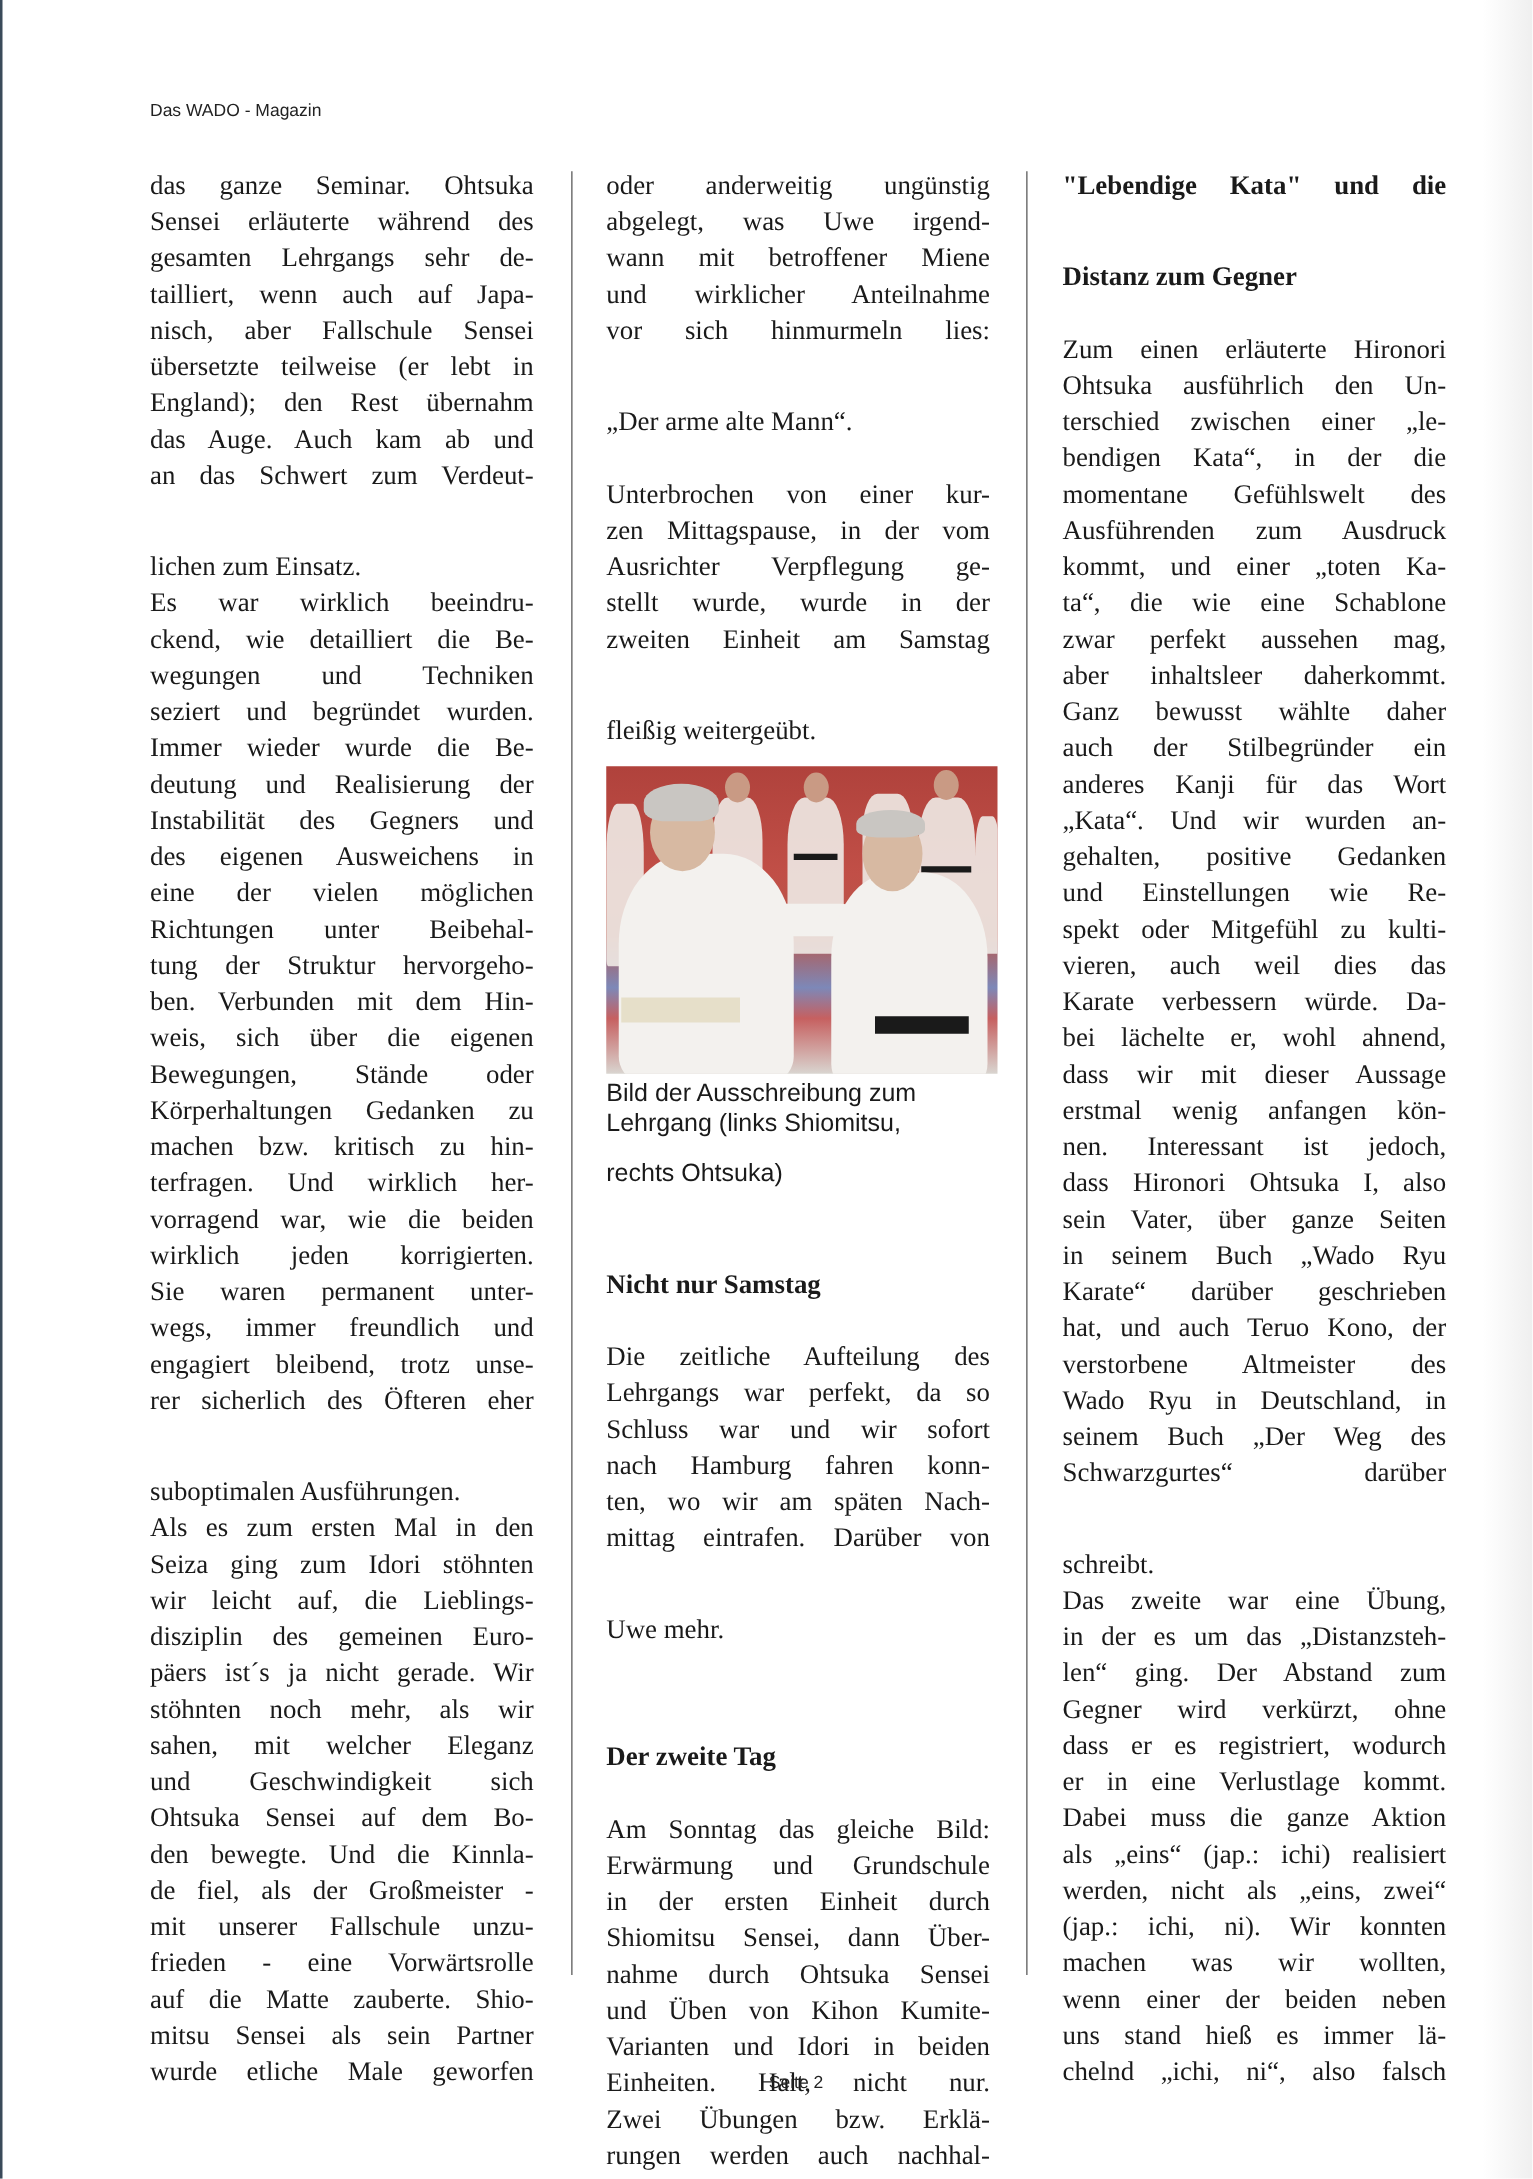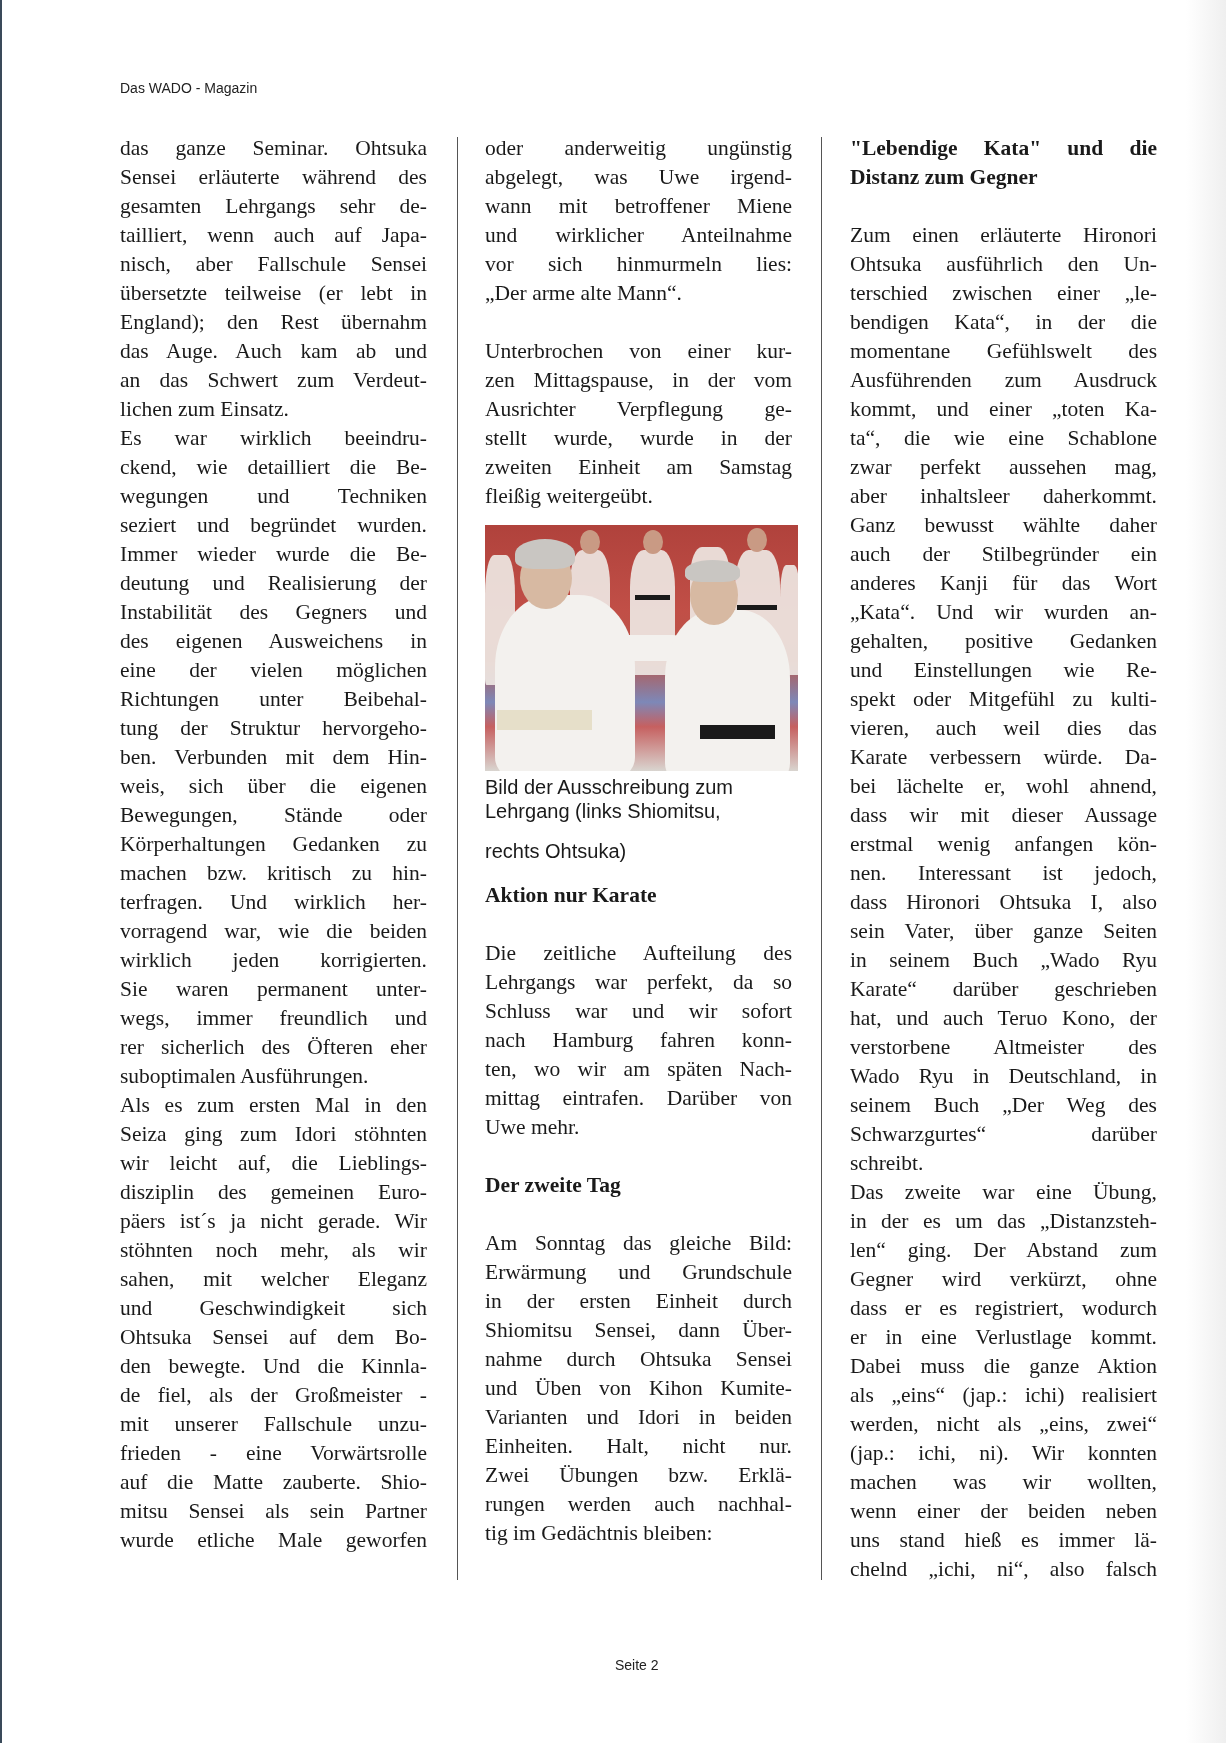--- a/index.html
+++ b/index.html
@@ -18,21 +18,21 @@
     font-family: "Liberation Sans", "DejaVu Sans", sans-serif; font-size: 14px; color: #222; }
   .col { position: absolute; top: 134px; width: 307px; }
   .col1 { left: 120px; }
   .col2 { left: 485px; }
   .col3 { left: 850px; }
   .divider { position: absolute; top: 137px; width: 1px; height: 1443px; background: #555; }
   .div1 { left: 457px; }
   .div2 { left: 821px; }
   .line { display: block; font-size: 21.5px; line-height: 29px; height: 29px;
     text-align: justify; text-align-last: justify; white-space: nowrap; }
-  .line.last { text-align-last: left; }
+  .line.last { text-align-last: left; margin-top: 44px; }
   .blank { height: 29px; }
   .heading { font-weight: bold; }
   .photo { display: block; width: 313px; height: 246px; margin: 14px 0 0 0; position: relative; overflow: hidden;
     background: linear-gradient(180deg, #b0423c 0%, #c14f47 35%, #b9564a 55%, #7d88b8 72%, #c66060 82%, #d9d5d0 100%); }
   .photo .fig { position: absolute; background: #f3f1ee; border-radius: 40% 40% 10% 10%; }
   .photo .head { position: absolute; border-radius: 50%; background: #d7b9a2; }
   .photo .hair { position: absolute; border-radius: 50% 50% 30% 30%; background: #c9c6c2; }
   .photo .belt-black { position: absolute; background: #1a1a1a; }
   .photo .belt-white { position: absolute; background: #e6dfc9; }
   .photo .bg-person { position: absolute; background: #eeeae6; border-radius: 30% 30% 5% 5%; opacity: .9; }
@@ -76,20 +76,21 @@
     <span class="line">ben. Verbunden mit dem Hin-</span>
     <span class="line">weis, sich über die eigenen</span>
     <span class="line">Bewegungen, Stände oder</span>
     <span class="line">Körperhaltungen Gedanken zu</span>
     <span class="line">machen bzw. kritisch zu hin-</span>
     <span class="line">terfragen. Und wirklich her-</span>
     <span class="line">vorragend war, wie die beiden</span>
     <span class="line">wirklich jeden korrigierten.</span>
     <span class="line">Sie waren permanent unter-</span>
     <span class="line">wegs, immer freundlich und</span>
+    <span class="line">engagiert bleibend, trotz unse-</span>
     <span class="line">rer sicherlich des Öfteren eher</span>
     <span class="line last">suboptimalen Ausführungen.</span>
     <span class="line">Als es zum ersten Mal in den</span>
     <span class="line">Seiza ging zum Idori stöhnten</span>
     <span class="line">wir leicht auf, die Lieblings-</span>
     <span class="line">disziplin des gemeinen Euro-</span>
     <span class="line">päers ist´s ja nicht gerade. Wir</span>
     <span class="line">stöhnten noch mehr, als wir</span>
     <span class="line">sahen, mit welcher Eleganz</span>
     <span class="line">und Geschwindigkeit sich</span>
@@ -142,21 +143,21 @@
     <div class="head" style="left:205px;top:40px;width:48px;height:60px;"></div>
     <div class="hair" style="left:200px;top:35px;width:55px;height:22px;"></div>
     <div class="belt-black" style="left:215px;top:200px;width:75px;height:14px;"></div>
   </div>
   <div>
     <span class="caption">Bild der Ausschreibung zum</span>
     <span class="caption" style="margin-top:0">Lehrgang (links Shiomitsu,</span>
     <span class="caption" style="margin-top:16px">rechts Ohtsuka)</span>
   </div>
   <div class="blank" style="height:18px"></div>
-  <span class="line heading last">Aktion nur Karate</span>
+  <span class="line heading last">Nicht nur Samstag</span>
   <div class="blank"></div>
   <div id="c2p3">
       <span class="line">Die zeitliche Aufteilung des</span>
       <span class="line">Lehrgangs war perfekt, da so</span>
       <span class="line">Schluss war und wir sofort</span>
       <span class="line">nach Hamburg fahren konn-</span>
       <span class="line">ten, wo wir am späten Nach-</span>
       <span class="line">mittag eintrafen. Darüber von</span>
       <span class="line last">Uwe mehr.</span>
     </div>

